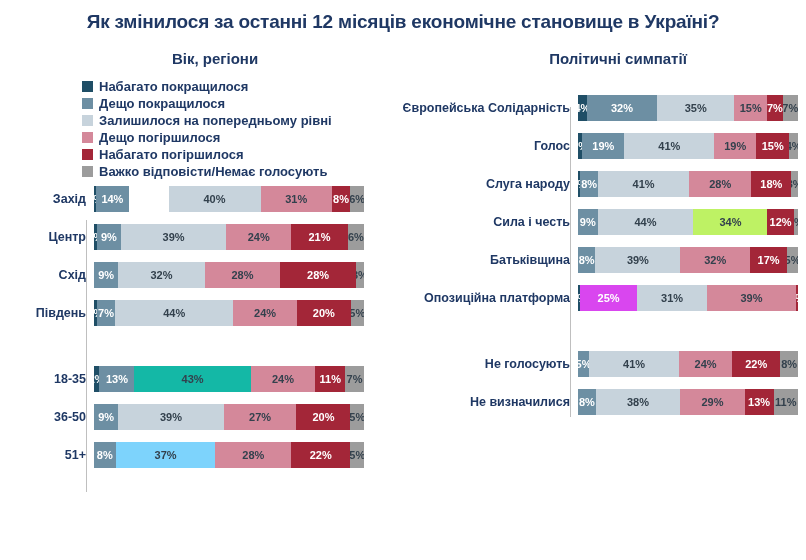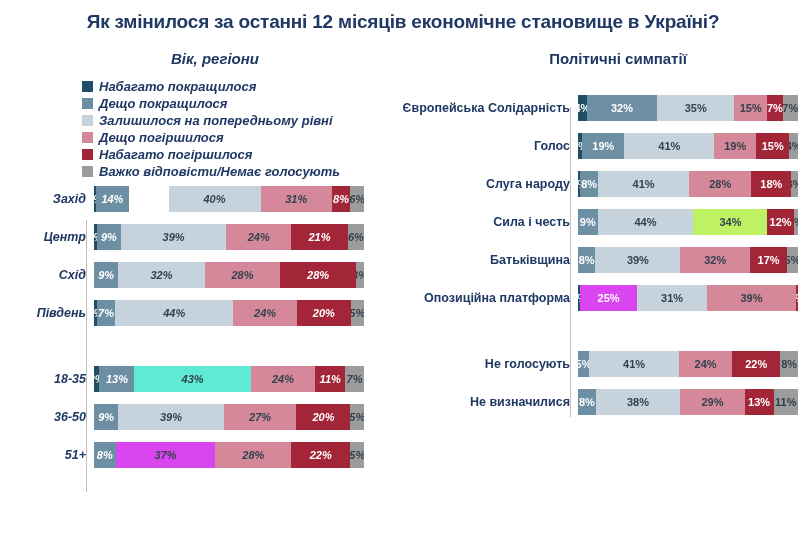--- a/index.html
+++ b/index.html
@@ -25,21 +25,21 @@
     letter-spacing: -0.2px;
   }
   .panels {
     display: flex;
     flex-direction: row;
     width: 806px;
   }
   .panel {
     position: relative;
   }
-  .panel-left { width: 400px; font-style: italic; }
+  .panel-left { width: 400px; }
   .panel-right { width: 406px; }
   .panel-title {
     text-align: center;
     font-size: 15px;
     font-weight: bold;
     color: #1f3864;
     margin-top: 16px;
   }
   .panel-title-left { margin-left: 30px; }
   .panel-title-right { margin-left: 30px; }
@@ -186,41 +186,41 @@
             <div class="seg" style="width: 64.1584px; background: rgb(212, 136, 154); color: rgb(51, 65, 77);">24%</div>
             <div class="seg" style="width: 53.4653px; background: rgb(163, 38, 56); color: rgb(255, 255, 255);">20%</div>
             <div class="seg" style="width: 13.3663px; background: rgb(156, 156, 156); color: rgb(51, 65, 77);">5%</div>
           </div>
         </div>
         <div class="row">
           <div class="row-label" style="width: 86px;">18-35</div>
           <div class="bar" style="width: 270px;">
             <div class="seg" style="width: 5.4px; background: rgb(31, 78, 102); color: rgb(255, 255, 255);">2%</div>
             <div class="seg" style="width: 35.1px; background: rgb(109, 143, 163); color: rgb(255, 255, 255);">13%</div>
-            <div class="seg" style="width: 116.1px; background: #5eead4; color: rgb(51, 65, 77);">43%</div>
+            <div class="seg" style="width: 116.1px; background: #14b8a6; color: rgb(51, 65, 77);">43%</div>
             <div class="seg" style="width: 64.8px; background: rgb(212, 136, 154); color: rgb(51, 65, 77);">24%</div>
             <div class="seg" style="width: 29.7px; background: rgb(163, 38, 56); color: rgb(255, 255, 255);">11%</div>
             <div class="seg" style="width: 18.9px; background: rgb(156, 156, 156); color: rgb(51, 65, 77);">7%</div>
           </div>
         </div>
         <div class="row">
           <div class="row-label" style="width: 86px;">36-50</div>
           <div class="bar" style="width: 270px;">
             <div class="seg" style="width: 24.3px; background: rgb(109, 143, 163); color: rgb(255, 255, 255);">9%</div>
             <div class="seg" style="width: 105.3px; background: rgb(199, 211, 220); color: rgb(51, 65, 77);">39%</div>
             <div class="seg" style="width: 72.9px; background: rgb(212, 136, 154); color: rgb(51, 65, 77);">27%</div>
             <div class="seg" style="width: 54px; background: rgb(163, 38, 56); color: rgb(255, 255, 255);">20%</div>
             <div class="seg" style="width: 13.5px; background: rgb(156, 156, 156); color: rgb(51, 65, 77);">5%</div>
           </div>
         </div>
         <div class="row">
           <div class="row-label" style="width: 86px;">51+</div>
           <div class="bar" style="width: 270px;">
             <div class="seg" style="width: 21.6px; background: rgb(109, 143, 163); color: rgb(255, 255, 255);">8%</div>
-            <div class="seg" style="width: 99.9px; background: #d946ef; color: rgb(51, 65, 77);">37%</div>
+            <div class="seg" style="width: 99.9px; background: #7dd3fc; color: rgb(51, 65, 77);">37%</div>
             <div class="seg" style="width: 75.6px; background: rgb(212, 136, 154); color: rgb(51, 65, 77);">28%</div>
             <div class="seg" style="width: 59.4px; background: rgb(163, 38, 56); color: rgb(255, 255, 255);">22%</div>
             <div class="seg" style="width: 13.5px; background: rgb(156, 156, 156); color: rgb(51, 65, 77);">5%</div>
           </div>
         </div>
       </div>
     <div class="axis-line" id="axis-left" style="left: 86px; top: 185.75px; height: 272px;"></div>
   </div>
 
   <div class="panel panel-right">

